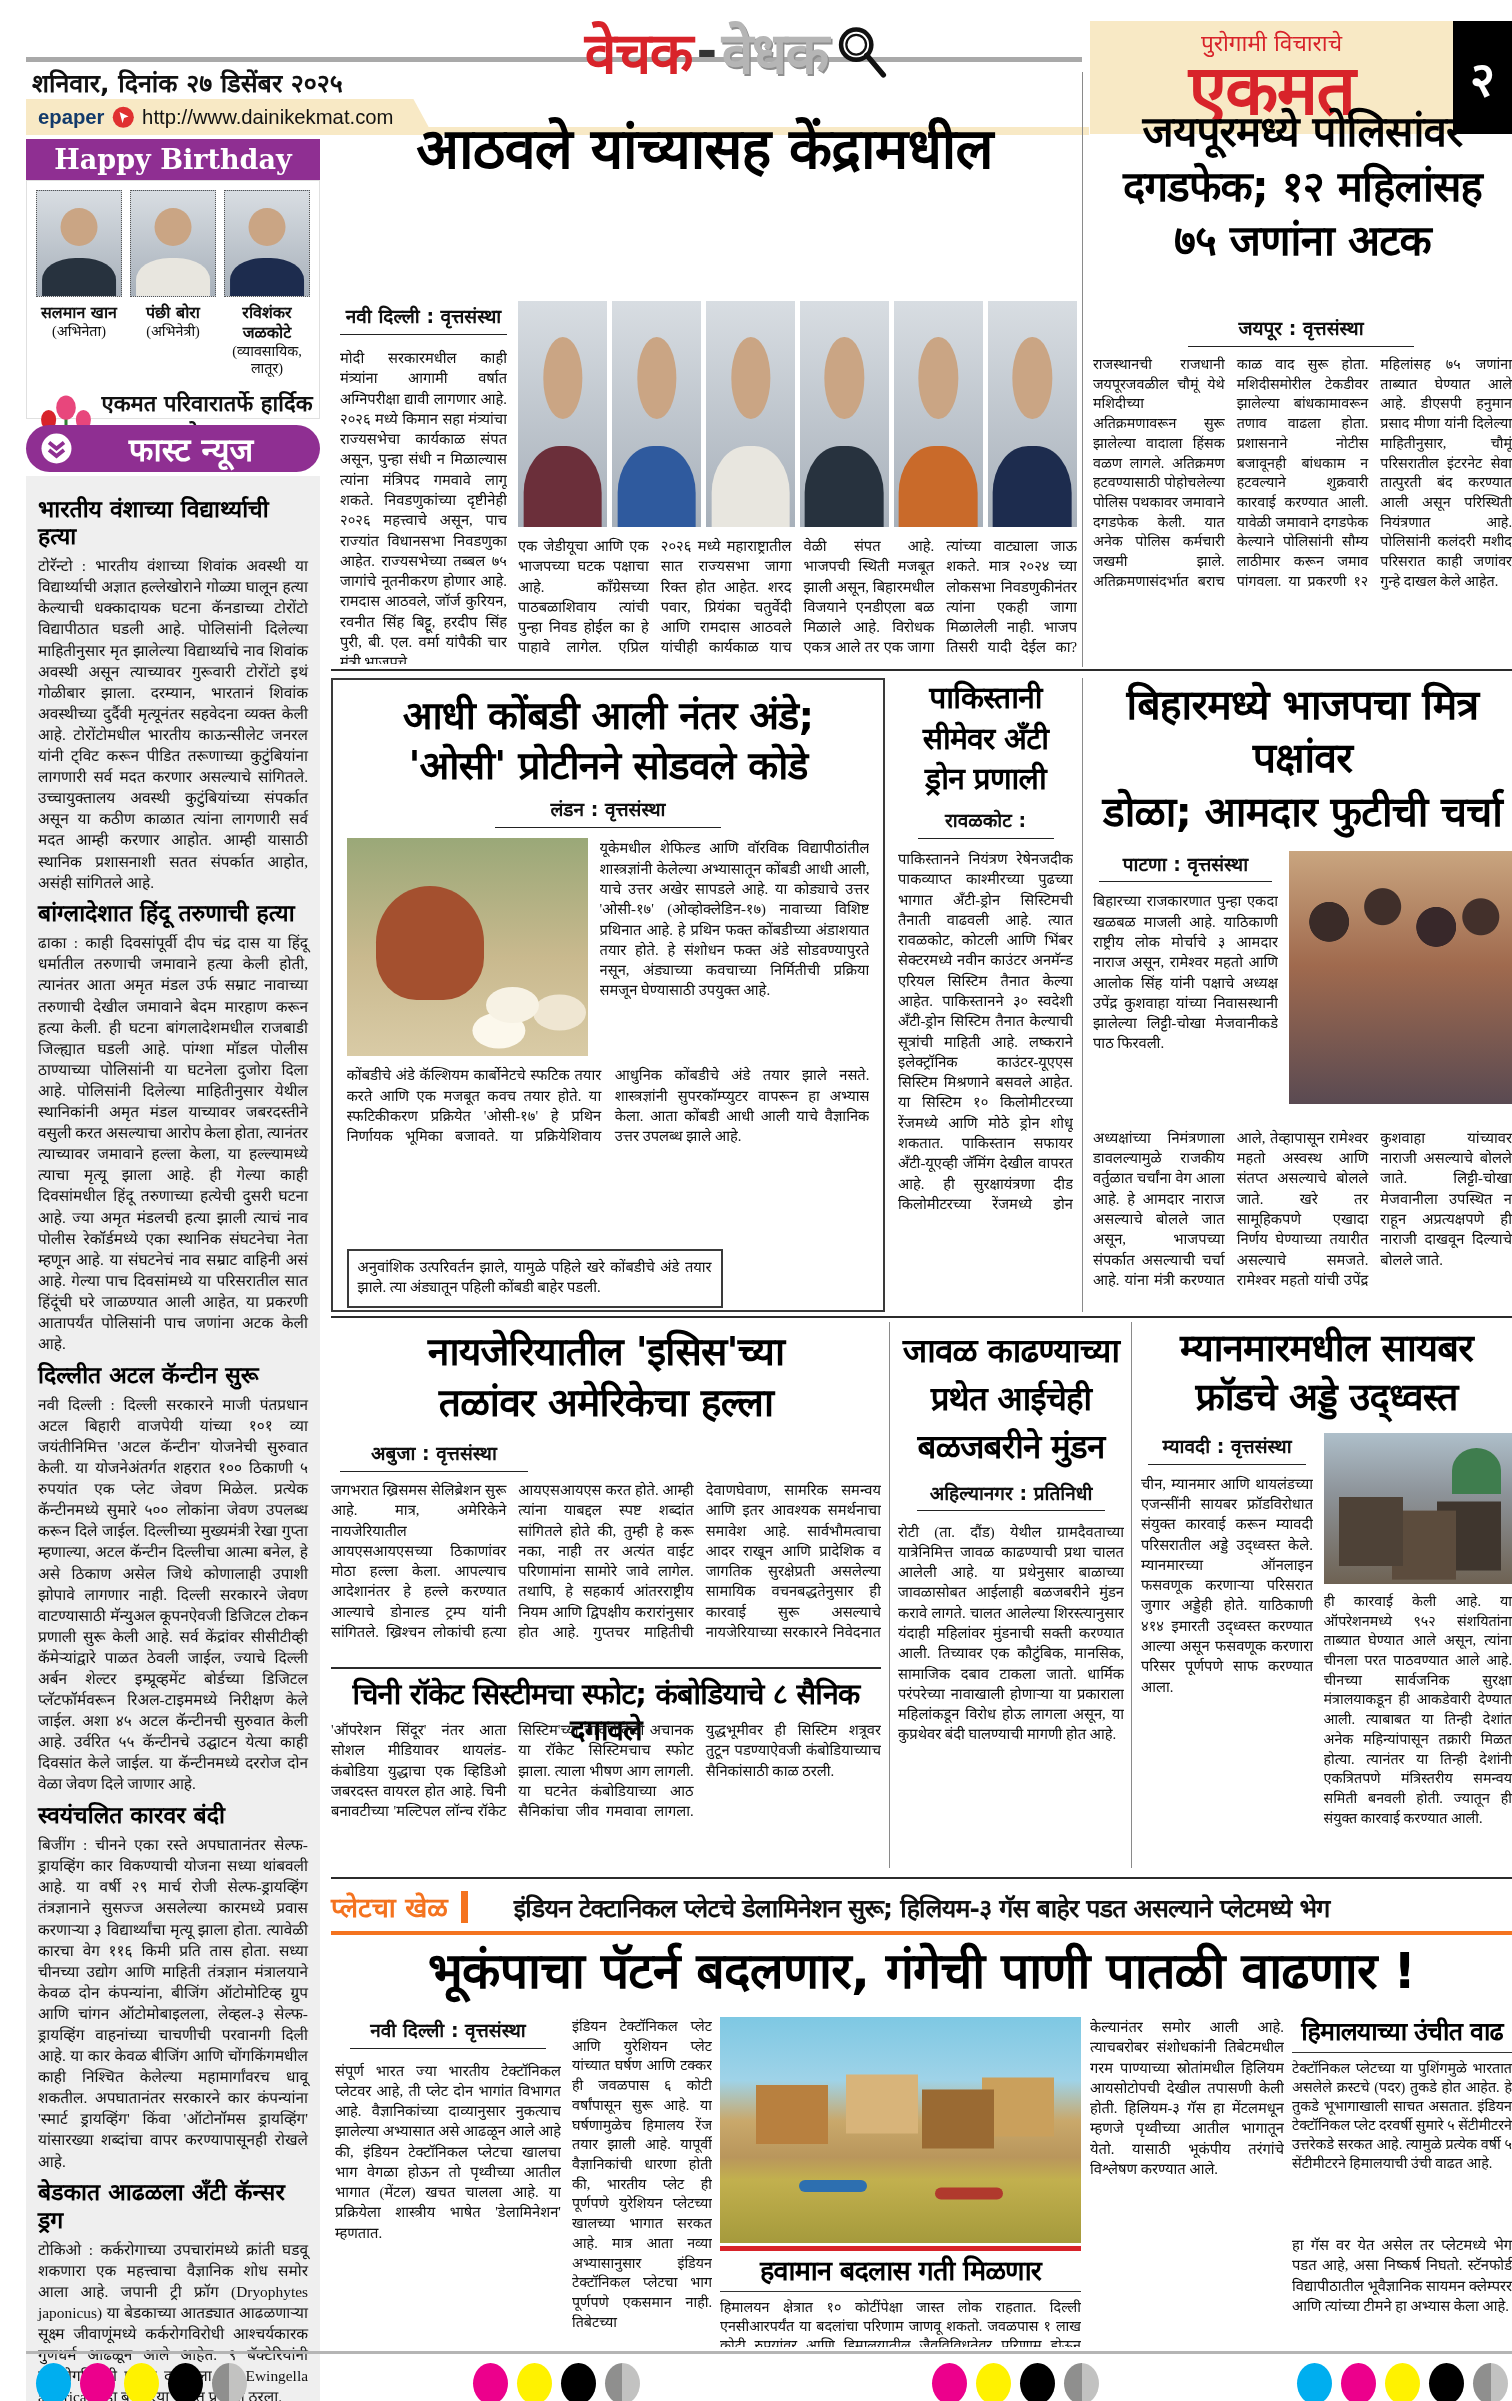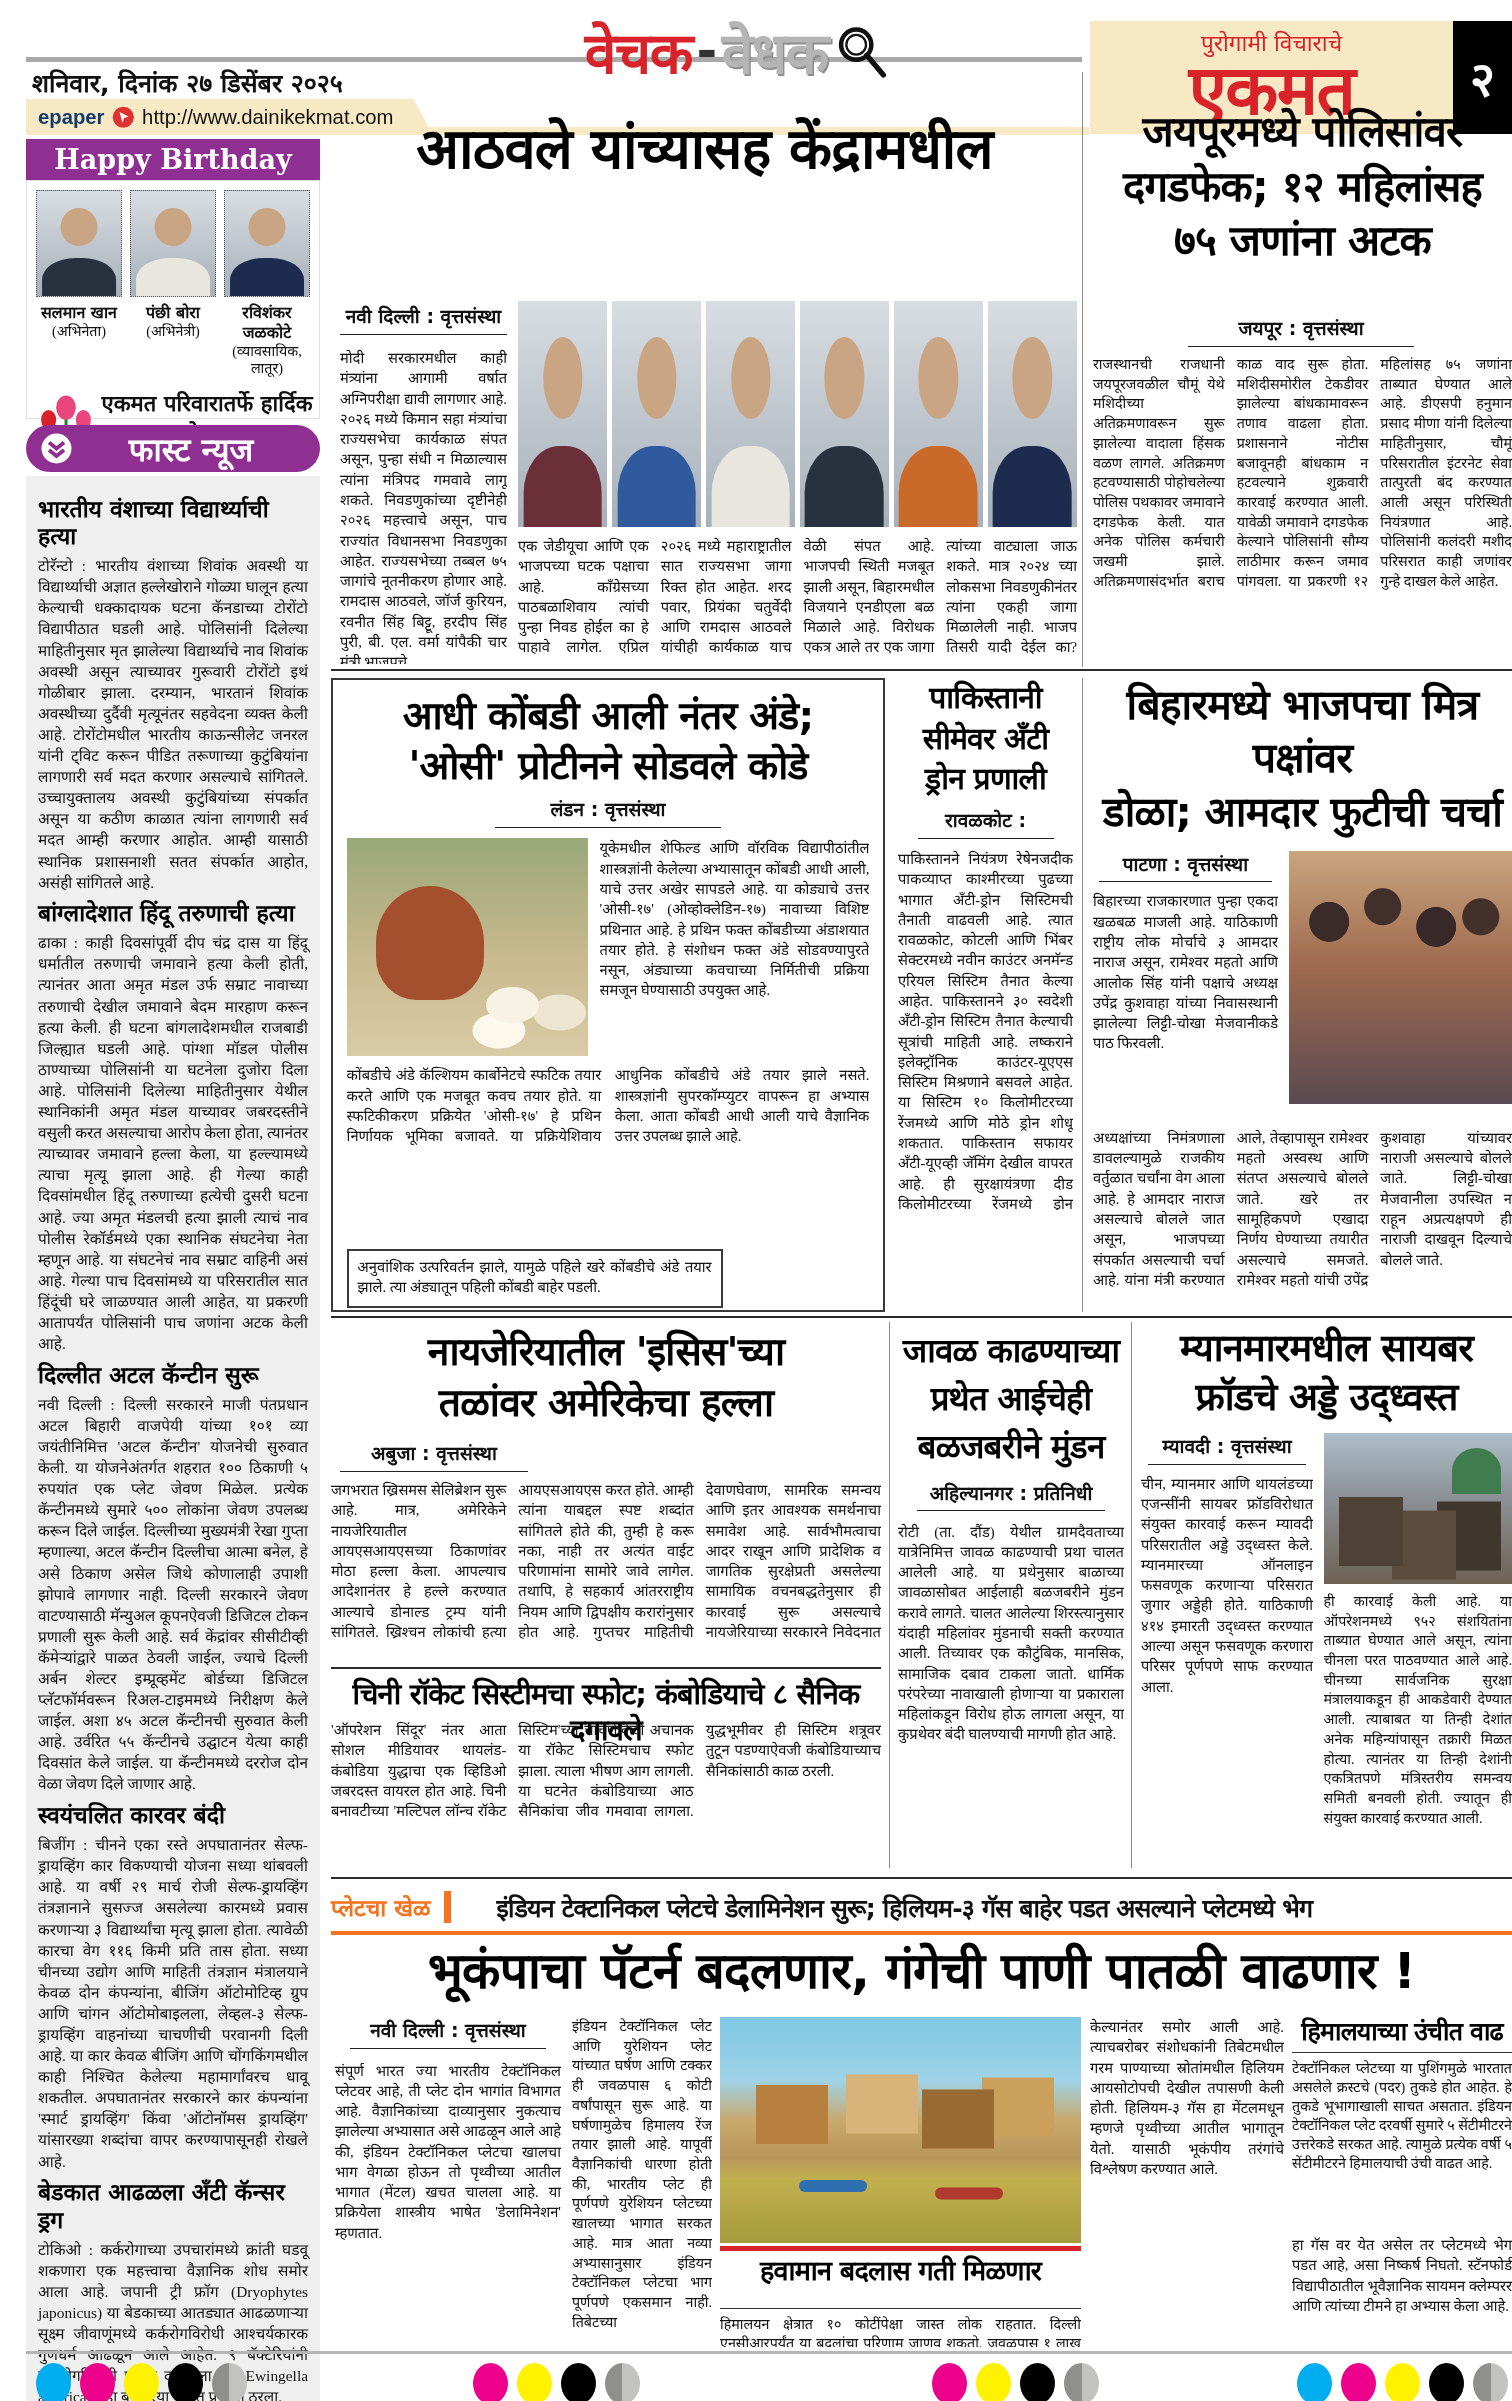--- a/index.html
+++ b/index.html
@@ -147,39 +147,39 @@
       background:linear-gradient(180deg,#aebfca 0%,#8d9399 40%,#6e6253 100%);}
   .ruins-photo::before{content:"";position:absolute;left:8%;top:42%;width:34%;height:46%;
       background:#4e4237;box-shadow:53px 13.6px 0 #5c4c3d,98px 4.5px 0 #3f362e;}
   .ruins-photo::after{content:"";position:absolute;right:6%;top:10%;width:26%;height:30%;
       border-radius:50% 50% 0 0;background:#3f7d4e;}
   #myan-right .body-text{margin-top:7.5px;height:264px;font-size:14.3px;}
 
   
   #ticker-top{left:331px;top:1877px;width:1181px;height:2.3px;}
   #ticker{left:331px;top:1886px;width:1181px;height:41px;display:flex;align-items:center;gap:13.6px;}
-  #ticker .kick{color:#F4731F;font-size:23px;font-weight:700;}
+  #ticker .kick{color:#F4731F;font-size:27px;font-weight:700;}
   #ticker .bar{width:6.8px;height:32px;background:#F4731F;}
   #ticker .txt{font-size:25px;font-weight:700;color:#111;letter-spacing:-0.8px;margin-left:32px;}
   #ticker-bottom{left:331px;top:1931px;width:1181px;height:3.8px;background:#F4731F;}
 
   
   #quake-h{left:331px;top:1941px;width:1181px;font-size:50px;line-height:1.2;}
   #quake-c1{left:335px;top:2017px;width:226px;height:330px;overflow:hidden;}
   #quake-c1 .dateline{width:196px;margin-bottom:12px;}
   #quake-c2{left:572px;top:2017px;width:140px;height:330px;font-size:14.3px;}
   .ghat-photo{left:720px;top:2017px;width:361px;height:226px;position:absolute;overflow:hidden;
       background:linear-gradient(180deg,#7ec8e3 0%,#9fd3e8 28%,#c9a86b 46%,#b9965c 62%,#c2b04e 72%,#a59a3c 100%);}
   .ghat-photo::before{content:"";position:absolute;left:10%;top:30%;width:20%;height:26%;
       background:#b8803f;box-shadow:90px -10.5px 0 #d8b47a,166px 4.5px 0 #9a6a33,226px -7.5px 0 #caa05c;}
   .ghat-photo::after{content:"";position:absolute;left:22%;top:72%;width:68px;height:12px;border-radius:6px;
       background:#2d6fb0;box-shadow:136px 7.5px 0 #b03a2d;}
   #photo-redbar{left:720px;top:2246px;width:361px;height:4.5px;background:#D8232A;}
   #climate-box{left:720px;top:2255px;width:361px;height:92px;overflow:hidden;}
-  #climate-box .t{font-size:27px;line-height:1.15;border-bottom:1.5px solid #333;padding-bottom:22px;}
+  #climate-box .t{font-size:27px;line-height:1.15;border-bottom:1.5px solid #333;padding-bottom:5px;}
   #climate-box .b{font-size:14.3px;line-height:1.32;text-align:justify;margin-top:6px;}
   #quake-c3{left:1090px;top:2017px;width:194px;height:330px;overflow:hidden;}
   #himal-box{left:1292px;top:2017px;width:220px;height:211px;overflow:hidden;}
   #himal-box .t{font-size:25px;line-height:1.2;border-bottom:1.5px solid #333;padding-bottom:4.5px;text-align:center;}
   #himal-box .b{font-size:14.3px;line-height:1.33;text-align:justify;margin-top:6px;}
   #quake-c4{left:1292px;top:2235px;width:220px;height:111px;overflow:hidden;}
 
   
   #footer-rule{left:26px;top:2351px;width:1486px;height:3px;background:#b5b5b5;}
   .dots{position:absolute;top:2363px;display:flex;gap:9px;}

